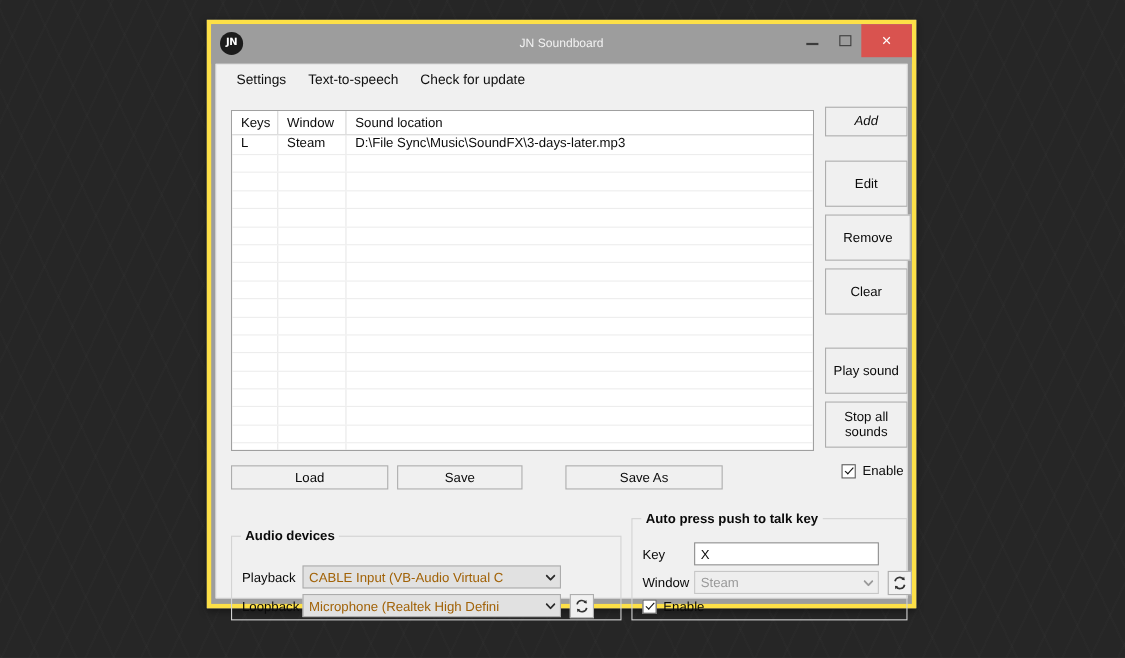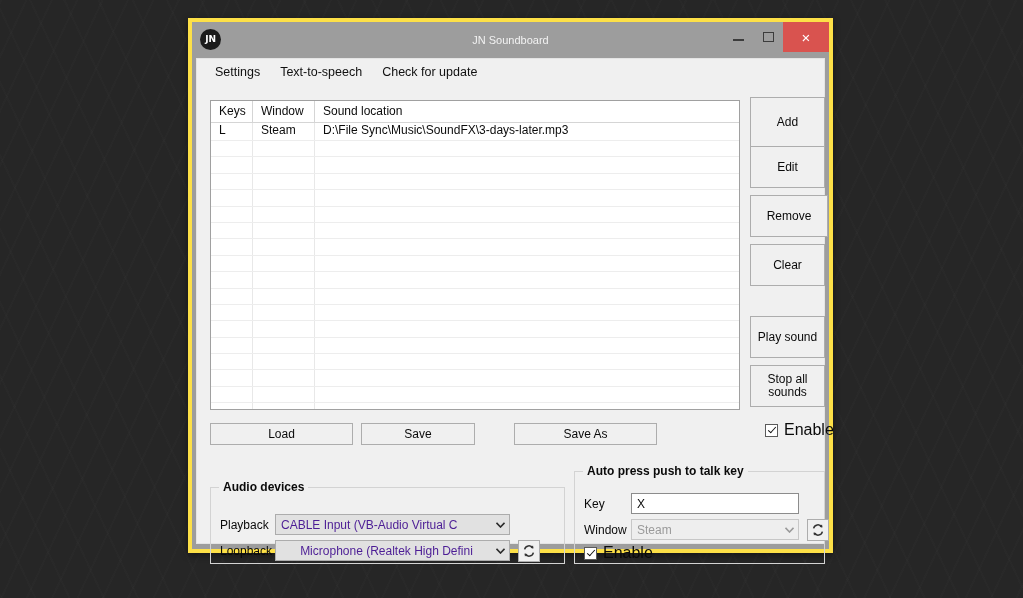--- a/index.html
+++ b/index.html
@@ -200,21 +200,21 @@
     text-align: center;
     line-height: 13px;
     position: absolute;
   }
 
   #btn-load  { left: 13px;  top: 364px; width: 143px; height: 22px; }
   #btn-save  { left: 164px; top: 364px; width: 114px; height: 22px; }
   #btn-saveas{ left: 317px; top: 364px; width: 143px; height: 22px; }
 
   
-  #btn-add    { left: 553px; top: 38px;  width: 75px; height: 50px; }
+  #btn-add    { left: 553px; top: 38px;  width: 75px; height: 27px; font-style: italic; }
   #btn-edit   { left: 553px; top: 87px;  width: 75px; height: 42px; }
   #btn-remove { left: 553px; top: 136px; width: 78px; height: 42px; }
   #btn-clear  { left: 553px; top: 185px; width: 75px; height: 42px; }
   #btn-play   { left: 553px; top: 257px; width: 75px; height: 42px; }
   #btn-stop   { left: 553px; top: 306px; width: 75px; height: 42px; }
 
   
   .checkbox {
     position: absolute;
     display: flex;
@@ -234,21 +234,21 @@
     content: "";
     position: absolute;
     left: 4px;
     top: 0px;
     width: 3px;
     height: 7px;
     border: solid #101010;
     border-width: 0 1.6px 1.6px 0;
     transform: rotate(42deg);
   }
-  .cb-label { font-size: 16px; color: #0a0a0a; white-space: nowrap; }
+  .cb-label { font-size: 12px; color: #0a0a0a; white-space: nowrap; }
 
   #cb-enable-main { left: 568px; top: 362px; }
 
   
   .groupbox {
     position: absolute;
     border: 1px solid #d3d3d3;
     box-sizing: border-box;
   }
   .gb-title {
@@ -275,21 +275,21 @@
   
   .combo {
     position: absolute;
     background: #e1e1e1;
     border: 1px solid #acacac;
     box-sizing: border-box;
     height: 21px;
     display: flex;
     align-items: center;
     font-size: 12px;
-    color: #4c1d95;
+    color: #a16207;
     padding-left: 5px;
     white-space: nowrap;
     overflow: hidden;
   }
   .combo .cval { flex: 1; overflow: hidden; }
   .combo .chev {
     width: 17px;
     height: 100%;
     display: flex;
     align-items: center;
@@ -481,21 +481,21 @@
       <div class="combo" style="left:64px; top:26px; width:235px;">
         <span class="cval">CABLE Input (VB-Audio Virtual C</span>
         <span class="chev">
           <svg width="9" height="6" viewBox="0 0 9 6">
               <path d="M0.5 0.8 L4.5 5 L8.5 0.8" fill="none" stroke="#2b2b2b" stroke-width="1.6"></path>
             </svg>
         </span>
       </div>
 
       <div class="field-label" style="left:9px; top:56px;">Loopback</div>
-      <div class="combo" style="left:64px; top:52px; width:235px;text-align:center;">
+      <div class="combo" style="left:64px; top:52px; width:235px;">
         <span class="cval">Microphone (Realtek High Defini</span>
         <span class="chev">
           <svg width="9" height="6" viewBox="0 0 9 6">
               <path d="M0.5 0.8 L4.5 5 L8.5 0.8" fill="none" stroke="#2b2b2b" stroke-width="1.6"></path>
             </svg>
         </span>
       </div>
 
       <div class="refresh-btn" style="left:307px; top:52px;">
         <svg width="14" height="14" viewBox="0 0 16 16">

